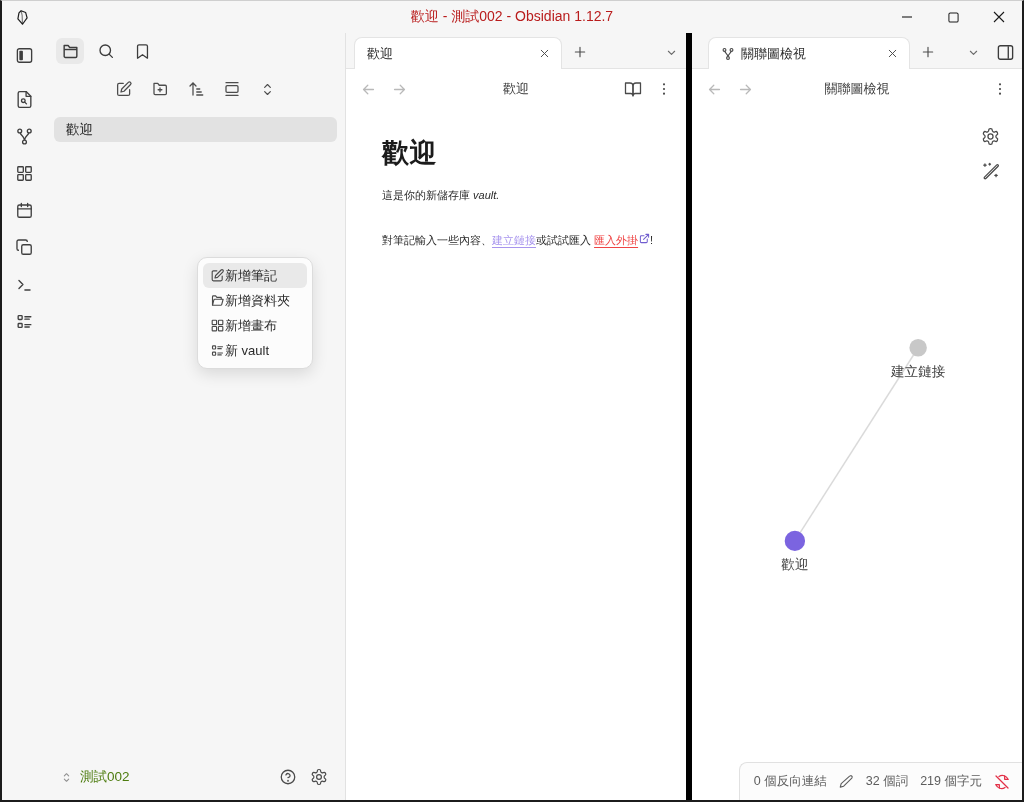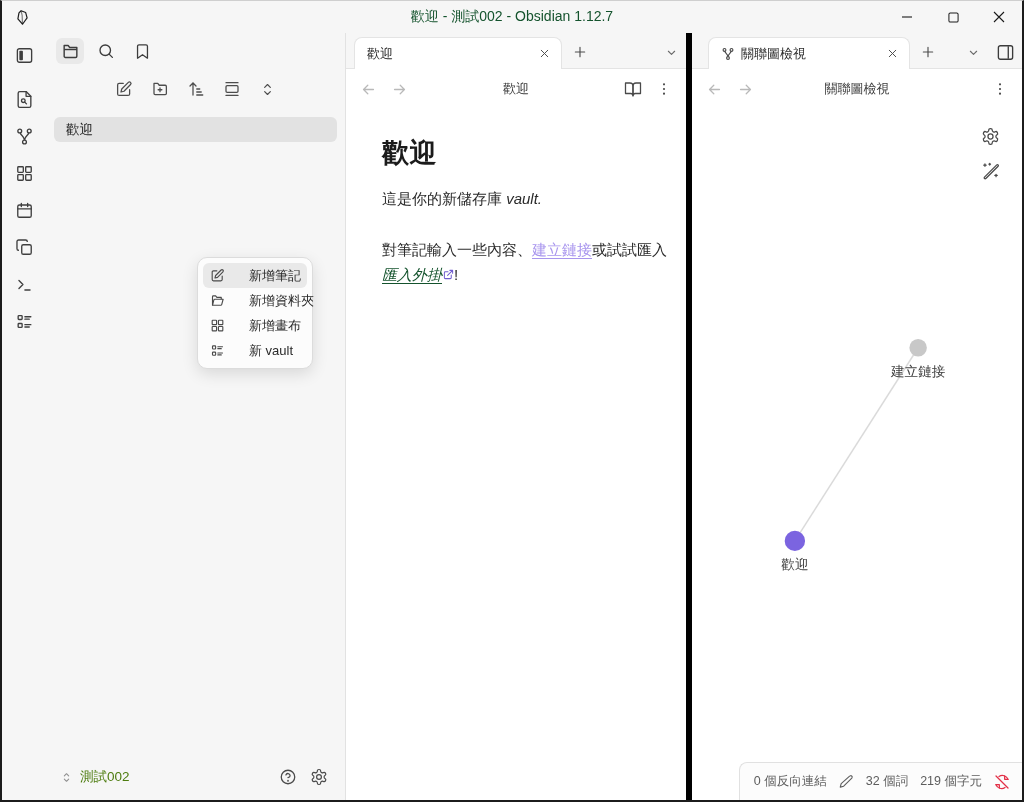--- a/index.html
+++ b/index.html
@@ -4,21 +4,21 @@
 <style>
   * { box-sizing: border-box; margin: 0; padding: 0; }
   html,body { width:1024px; height:802px; }
   body { font-family:"Liberation Sans","DejaVu Sans",sans-serif; font-size:13px; color:#222; background:#fff; overflow:hidden; }
   .window { width:1024px; height:802px; display:flex; flex-direction:column; background:#f6f6f6;
     border-left:2px solid #1c1c1c; border-right:2px solid #1c1c1c; border-bottom:2px solid #1c1c1c; border-top:1px solid #cfcfcf; position:relative; }
 
   
   .titlebar { height:32px; display:flex; align-items:center; flex:0 0 32px; background:#f6f6f6; position:relative; }
   .titlebar .logo { margin-left:12px; color:#1e1e1e; display:flex; }
-  .titlebar .win-title { position:absolute; left:0; right:0; text-align:center; font-size:14px; color:#14532d; pointer-events:none; }
+  .titlebar .win-title { position:absolute; left:0; right:0; text-align:center; font-size:14px; color:#b91c1c; pointer-events:none; }
   .win-controls { margin-left:auto; display:flex; height:100%; }
   .win-btn { width:46px; height:100%; display:flex; align-items:center; justify-content:center; color:#1a1a1a; }
 
   
   .main { flex:1; display:flex; min-height:0; }
   .ribbon { width:44px; flex:0 0 44px; display:flex; flex-direction:column; align-items:center; padding-top:8px; background:#f6f6f6; }
   .ribbon .rb { width:28px; height:28px; display:flex; align-items:center; justify-content:center; color:#3f3f3f; border-radius:6px; }
   .ribbon .group { margin-top:16px; display:flex; flex-direction:column; gap:9px; }
 
   .sidebar { width:300px; flex:0 0 300px; display:flex; flex-direction:column; background:#f6f6f6; border-right:1px solid #e2e2e2; }
@@ -53,35 +53,35 @@
 
   .view-header { height:40px; flex:0 0 40px; background:#fff; display:flex; align-items:center; padding:0 14px; position:relative; }
   .hist-btns { display:flex; gap:14px; color:#b9b9b9; }
   .vh-title { position:absolute; left:0; right:0; text-align:center; font-size:13px; color:#3c3c3c; pointer-events:none; }
   .vh-actions { margin-left:auto; display:flex; gap:14px; color:#4a4a4a; z-index:1; }
   .vh-actions .act { display:flex; align-items:center; }
 
   .editor-body { flex:1; background:#fff; padding:26px 14px 0 36px; overflow:hidden; }
   .md { width:296px; }
   .md h1 { font-size:27px; font-weight:700; color:#1b1b1b; margin-bottom:16px; letter-spacing:.5px; }
-  .md p { font-size:15px; line-height:1.62; color:#2a2a2a; margin-bottom:27px; }
+  .md p { font-size:11px; line-height:1.62; color:#2a2a2a; margin-bottom:27px; }
   .md .em { font-style:italic; }
   .link-internal { color:#a895ee; text-decoration:underline; text-underline-offset:3px; cursor:pointer; }
-  .link-external { color:#14532d; text-decoration:underline; text-underline-offset:3px; cursor:pointer;font-style:italic; }
+  .link-external { color:#ef4444; text-decoration:underline; text-underline-offset:3px; cursor:pointer; }
   .ext-ico { display:inline-block; vertical-align:baseline; margin-left:1px; color:#705dcf; }
 
   .graph-body { flex:1; background:#fff; position:relative; overflow:hidden; }
   .graph-controls { position:absolute; top:18px; right:22px; display:flex; flex-direction:column; gap:16px; color:#4a4a4a; z-index:3; }
   .graph-controls .gc { display:flex; }
   .graph-svg { position:absolute; inset:0; }
   .graph-svg text { font-family:"Liberation Sans","DejaVu Sans",sans-serif; font-size:14px; fill:#3f3f3f; }
 
   
   .context-menu { position:absolute; left:195px; top:256px; width:116px; background:#fcfcfc; border:1px solid #dcdcdc; border-radius:10px; box-shadow:0 5px 16px rgba(0,0,0,.12); padding:5px; z-index:50; }
-  .menu-item { height:25px; display:flex; align-items:center; gap:24px; padding:0 7px; border-radius:6px; color:#2a2a2a; font-size:13px; white-space:nowrap; }
+  .menu-item { height:25px; display:flex; align-items:center; gap:0; padding:0 7px; border-radius:6px; color:#2a2a2a; font-size:13px; white-space:nowrap; }
   .menu-item.highlighted { background:#e9e9e9; }
   .menu-item .mi-icon { color:#4a4a4a; display:flex; }
 
   
   .status-bar { position:absolute; right:0; bottom:0; height:38px; background:#fcfcfc; border:1px solid #e1e1e1; border-right:none; border-bottom:none; border-radius:8px 0 0 0; display:flex; align-items:center; gap:12px; padding:0 12px 0 14px; z-index:40; }
   .sb-item { font-size:12.5px; color:#5d5d5d; display:flex; align-items:center; gap:5px; }
   .sb-red { color:#e23047; display:flex; }
   svg { display:block; }
 </style>
 </head>

